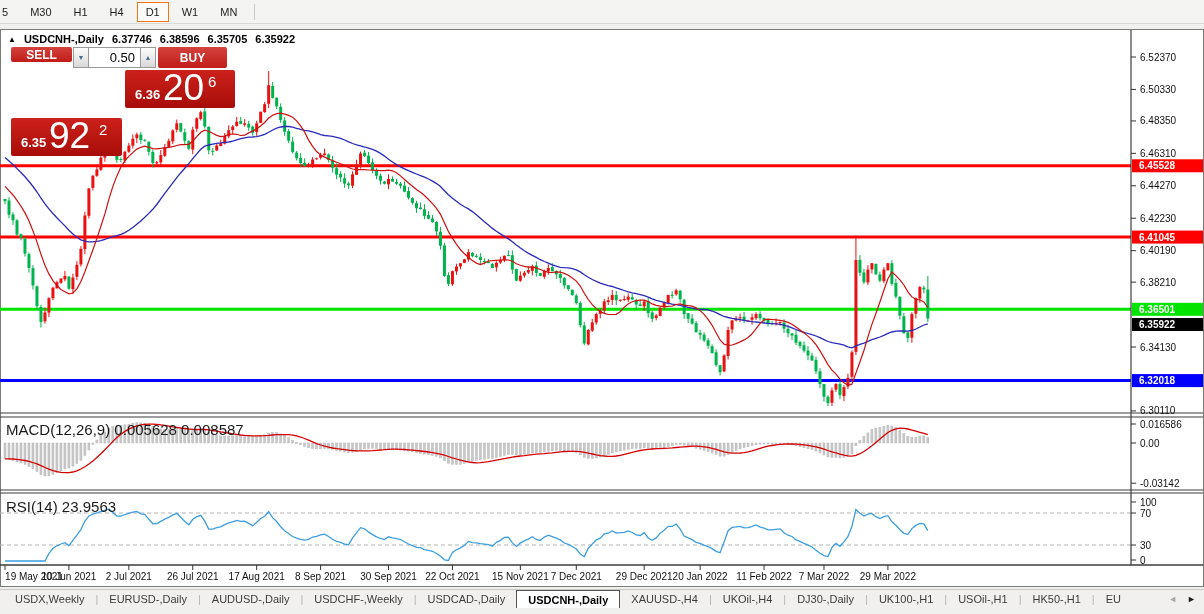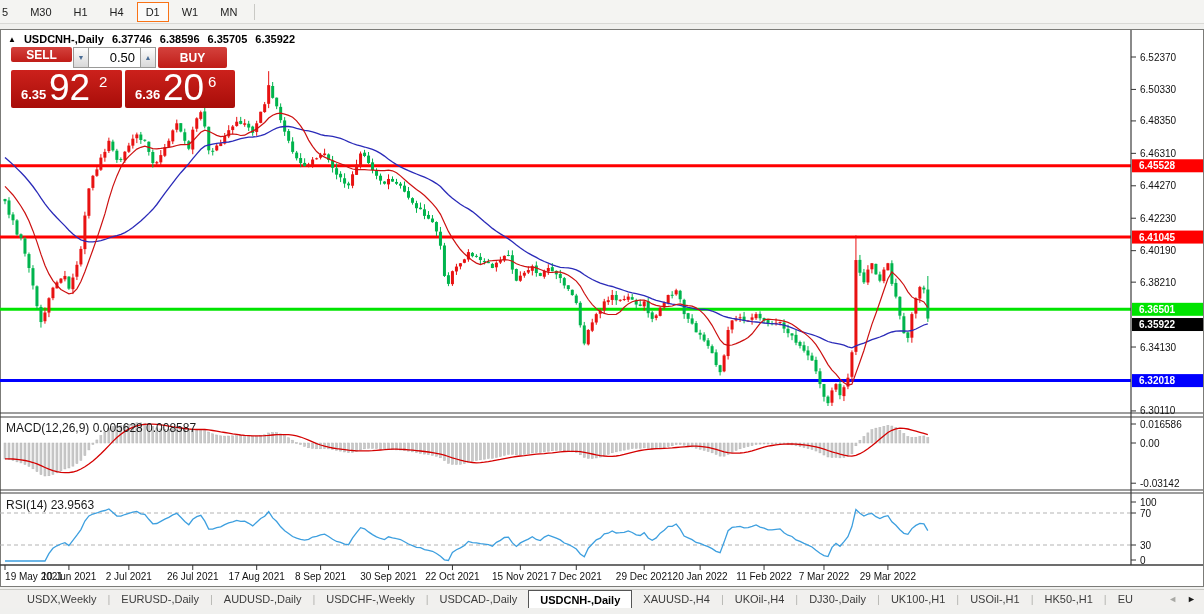--- a/index.html
+++ b/index.html
@@ -42,28 +42,28 @@
     text-align:right; padding-right:5px; font-size:13px; font-family:"Liberation Sans",sans-serif; }
   .price-box { position:absolute; top:23px; height:38px; color:#fff; border-radius:2px; }
   #sell-price-box { left:0; width:111px; }
   #buy-price-box { left:114px; width:110px; }
   .pb-inner { position:relative; width:100%; height:100%; }
   .pb-small { position:absolute; left:10px; bottom:6px; font-size:13px; font-weight:bold; }
   .pb-big { position:absolute; left:38px; top:-3px; font-size:37px; }
   .pb-sup { position:absolute; top:3px; font-size:15px; }
   #sell-sup { left:88px; } #buy-sup { left:83px; }
 
-  .ind-label { position:absolute; font-size:12px; color:#1a1a1a; white-space:nowrap; }
+  .ind-label { position:absolute; font-size:15px; color:#1a1a1a; white-space:nowrap; }
   #macd-label { left:5px; top:391px; }
   #rsi-label  { left:5px; top:468px; }
 
   
   #tab-bar { position:absolute; left:0; top:589px; width:1204px; height:19px;
     background:#f1f0ee; border-top:1px solid #c9c9c5; display:flex; align-items:stretch;
-    padding-left:16px; overflow:hidden;justify-content:flex-end; }
+    padding-left:4px; overflow:hidden;justify-content:flex-end; }
   .sym-tab { font-size:11px; color:#3c3c3c; display:flex; align-items:center; padding:0 11px;
     white-space:nowrap; }
   .sym-tab.active { background:#fff; border:1px solid #555; border-bottom:none; font-weight:bold;
     color:#000; margin-top:0px; }
   .tab-sep { color:#b4b4b0; font-size:11px; display:flex; align-items:center; }
   #tab-arrows { margin-left:auto; display:flex; align-items:center; gap:10px; padding:0 8px; }
   .tab-arrow { font-size:9px; color:#1a1a1a; }
   .tab-arrow.dim { color:#a9a9a5; }
 </style>
 </head>
@@ -910,21 +910,21 @@
           <div class="step-btn">
             <span>▼</span>
           </div>
           <input id="vol-input" value="0.50" style="">
           <div class="step-btn">
             <span>▲</span>
           </div>
         </div>
         <div class="tp-btn" id="buy-btn" style="background: linear-gradient(rgb(212, 66, 61), rgb(192, 29, 24));">BUY</div>
       </div>
-      <div class="price-box" id="sell-price-box" style="background: linear-gradient(rgb(204, 33, 28), rgb(168, 13, 9));">
+      <div class="price-box" id="sell-price-box" style="background: linear-gradient(rgb(204, 33, 28), rgb(168, 13, 9)); margin-top: 48px;">
         <div class="pb-inner">
           <span class="pb-small">6.35</span>
           <span class="pb-big">92</span>
           <span class="pb-sup" id="sell-sup">2</span>
         </div>
       </div>
       <div class="price-box" id="buy-price-box" style="background: linear-gradient(rgb(204, 33, 28), rgb(168, 13, 9));">
         <div class="pb-inner">
           <span class="pb-small">6.36</span>
           <span class="pb-big">20</span>

